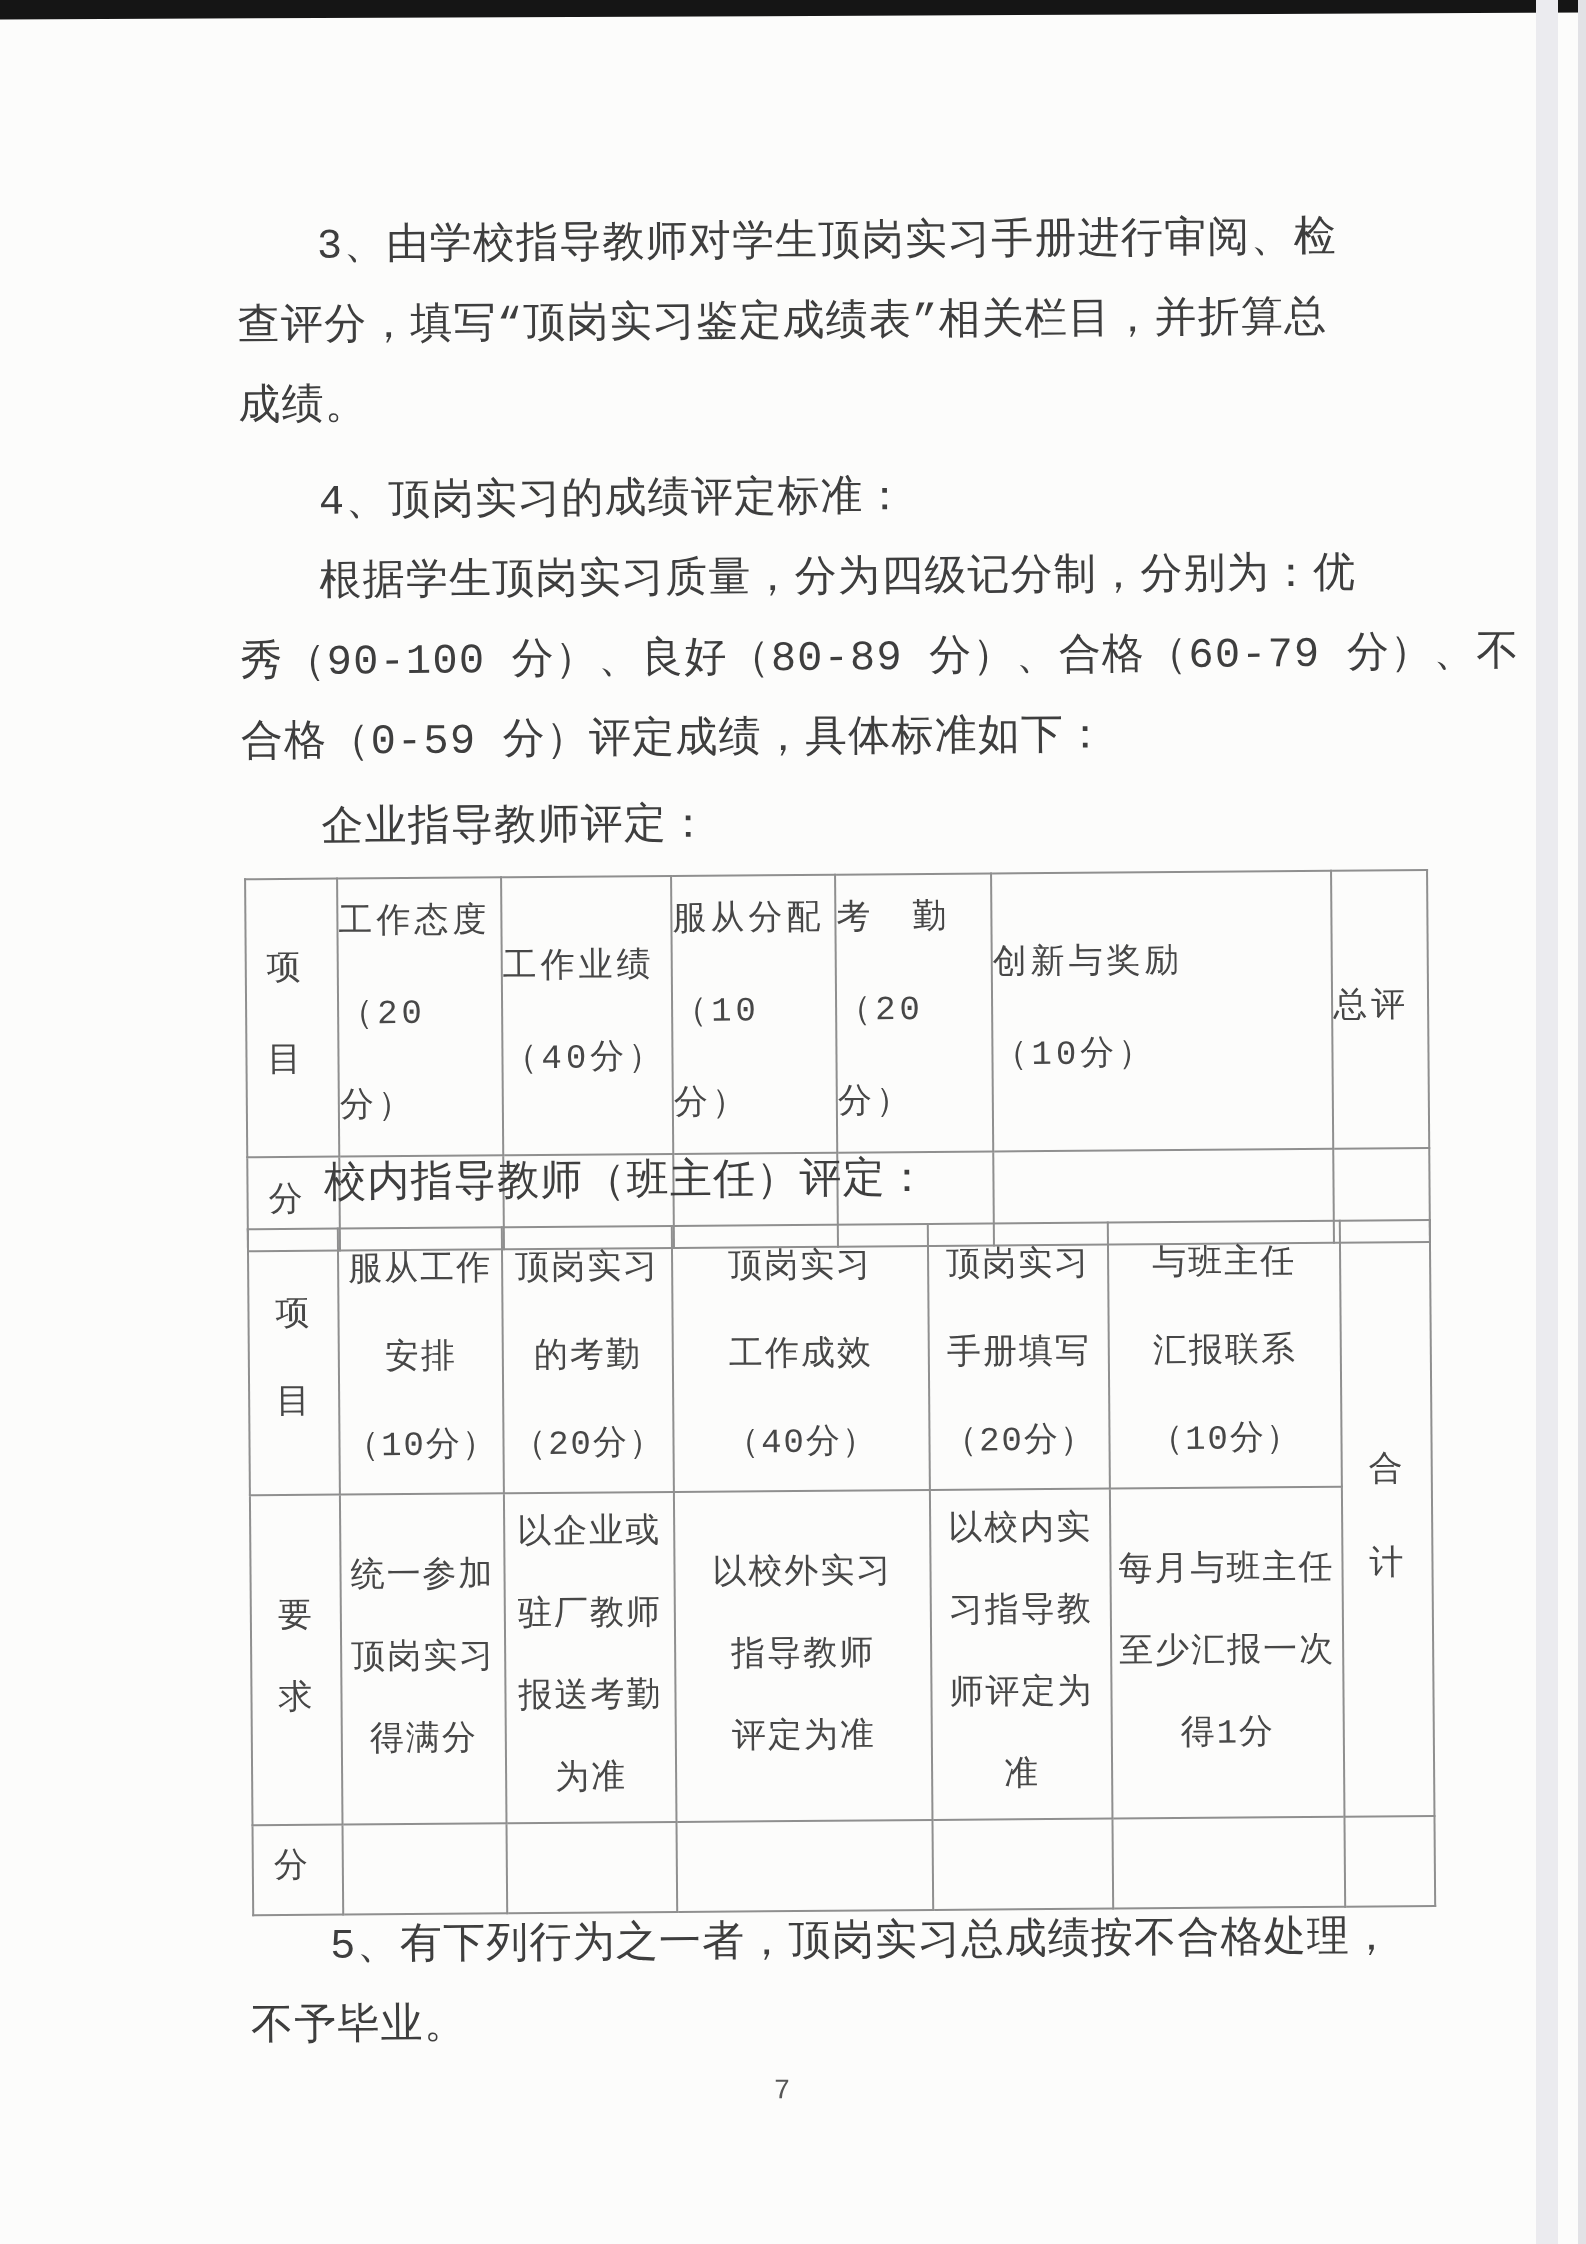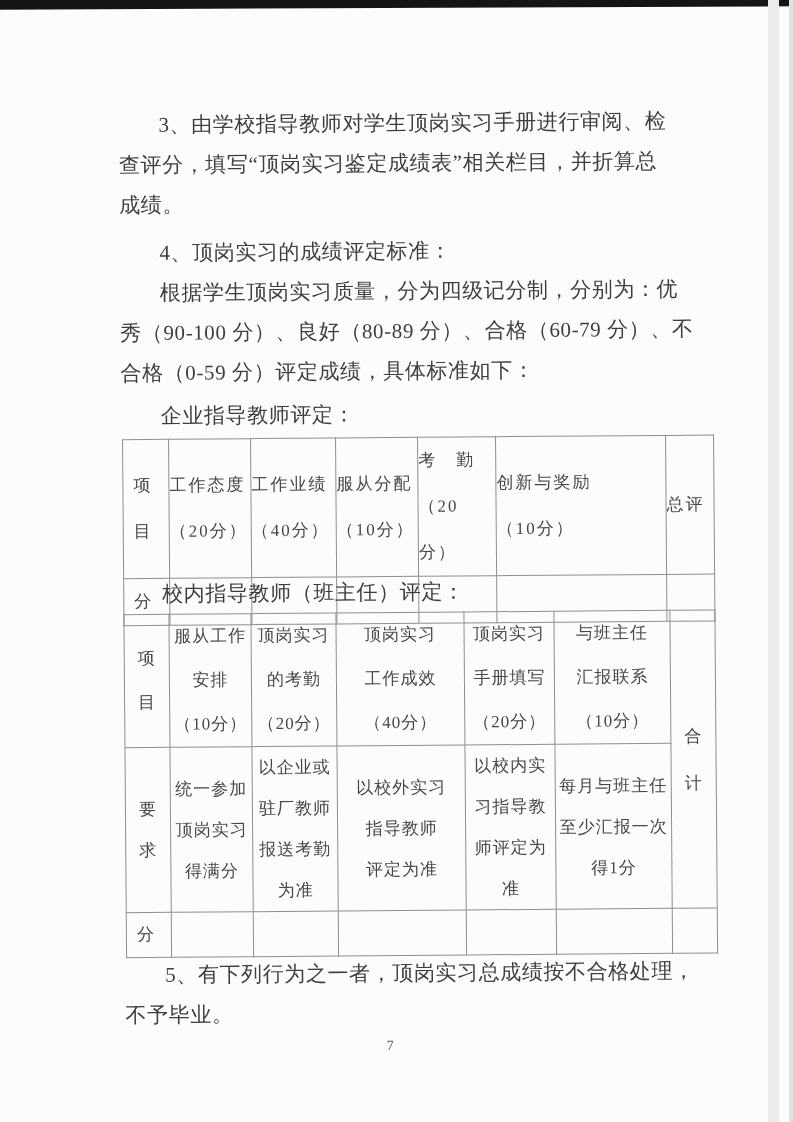--- a/index.html
+++ b/index.html
@@ -2,21 +2,21 @@
 <html><head>
 <meta charset="utf-8">
 <style>
   html, body { margin: 0; padding: 0; background: #ffffff; }
   .screenshot {
     position: relative;
     width: 793px;
     height: 1122px;
     background: #fcfcfb;
     overflow: hidden;
-    font-family: Liberation Serif, serif;
+    font-family: Liberation Mono, monospace;
   }
   
   .scan-bar-top {
     position: absolute; top: -3px; left: -4px;
     width: 802px; height: 11px;
     background: #151515;
     transform: rotate(-0.25deg);
   }
   .scan-band-right {
     position: absolute; top: 0; right: 14px;

